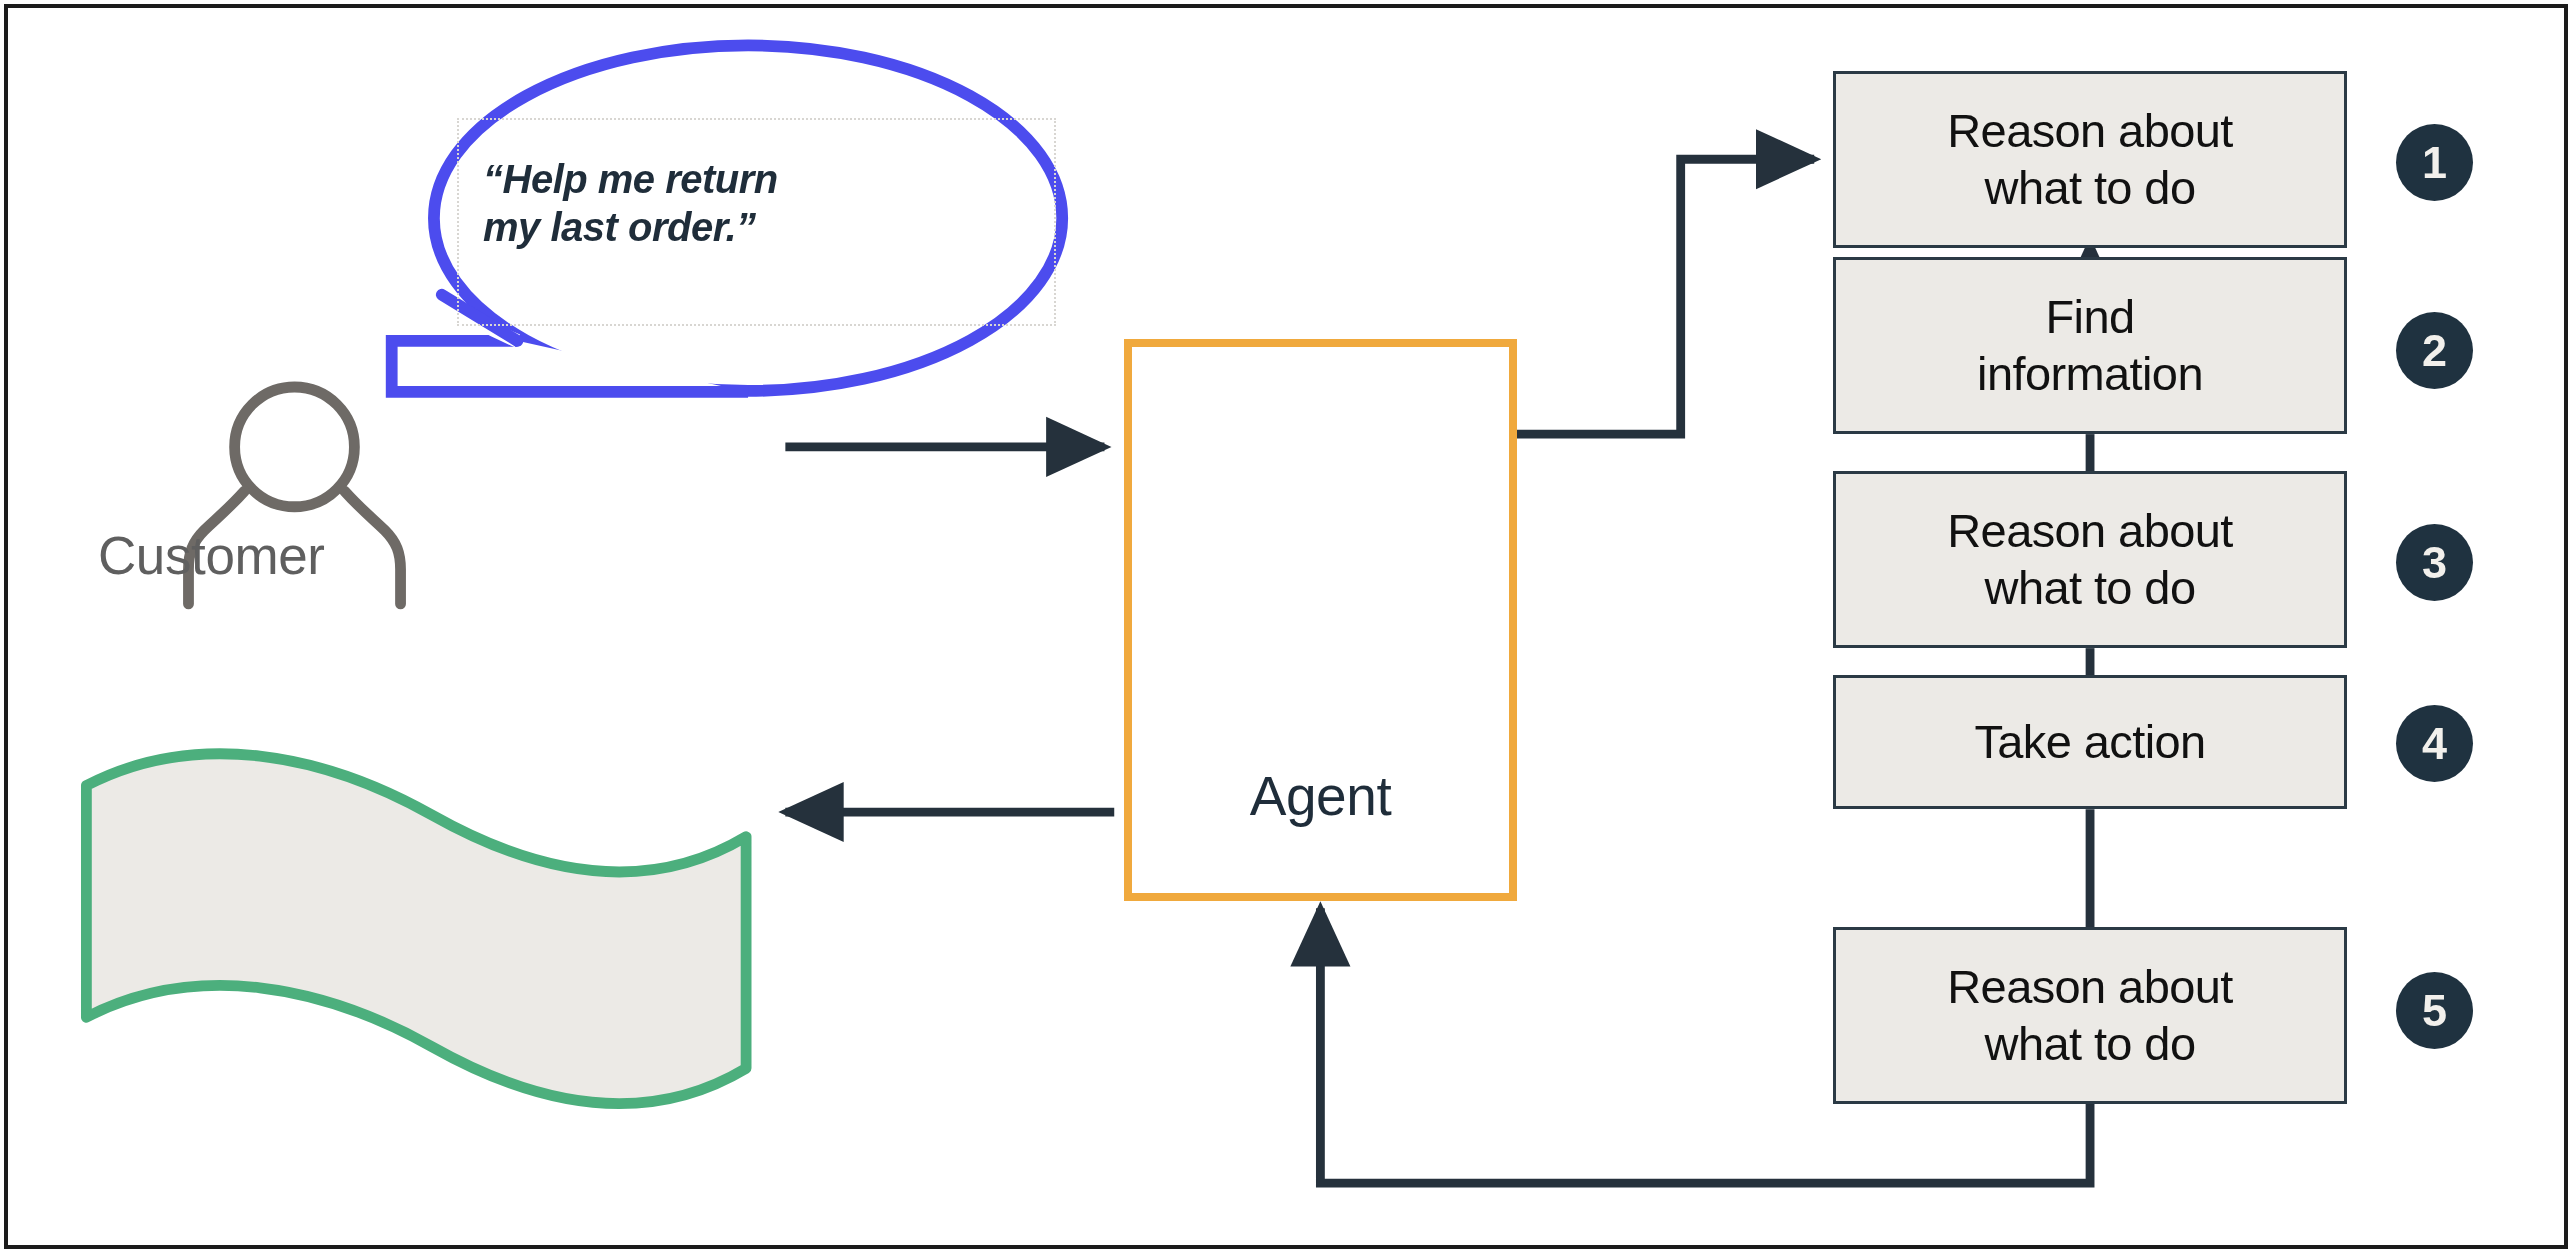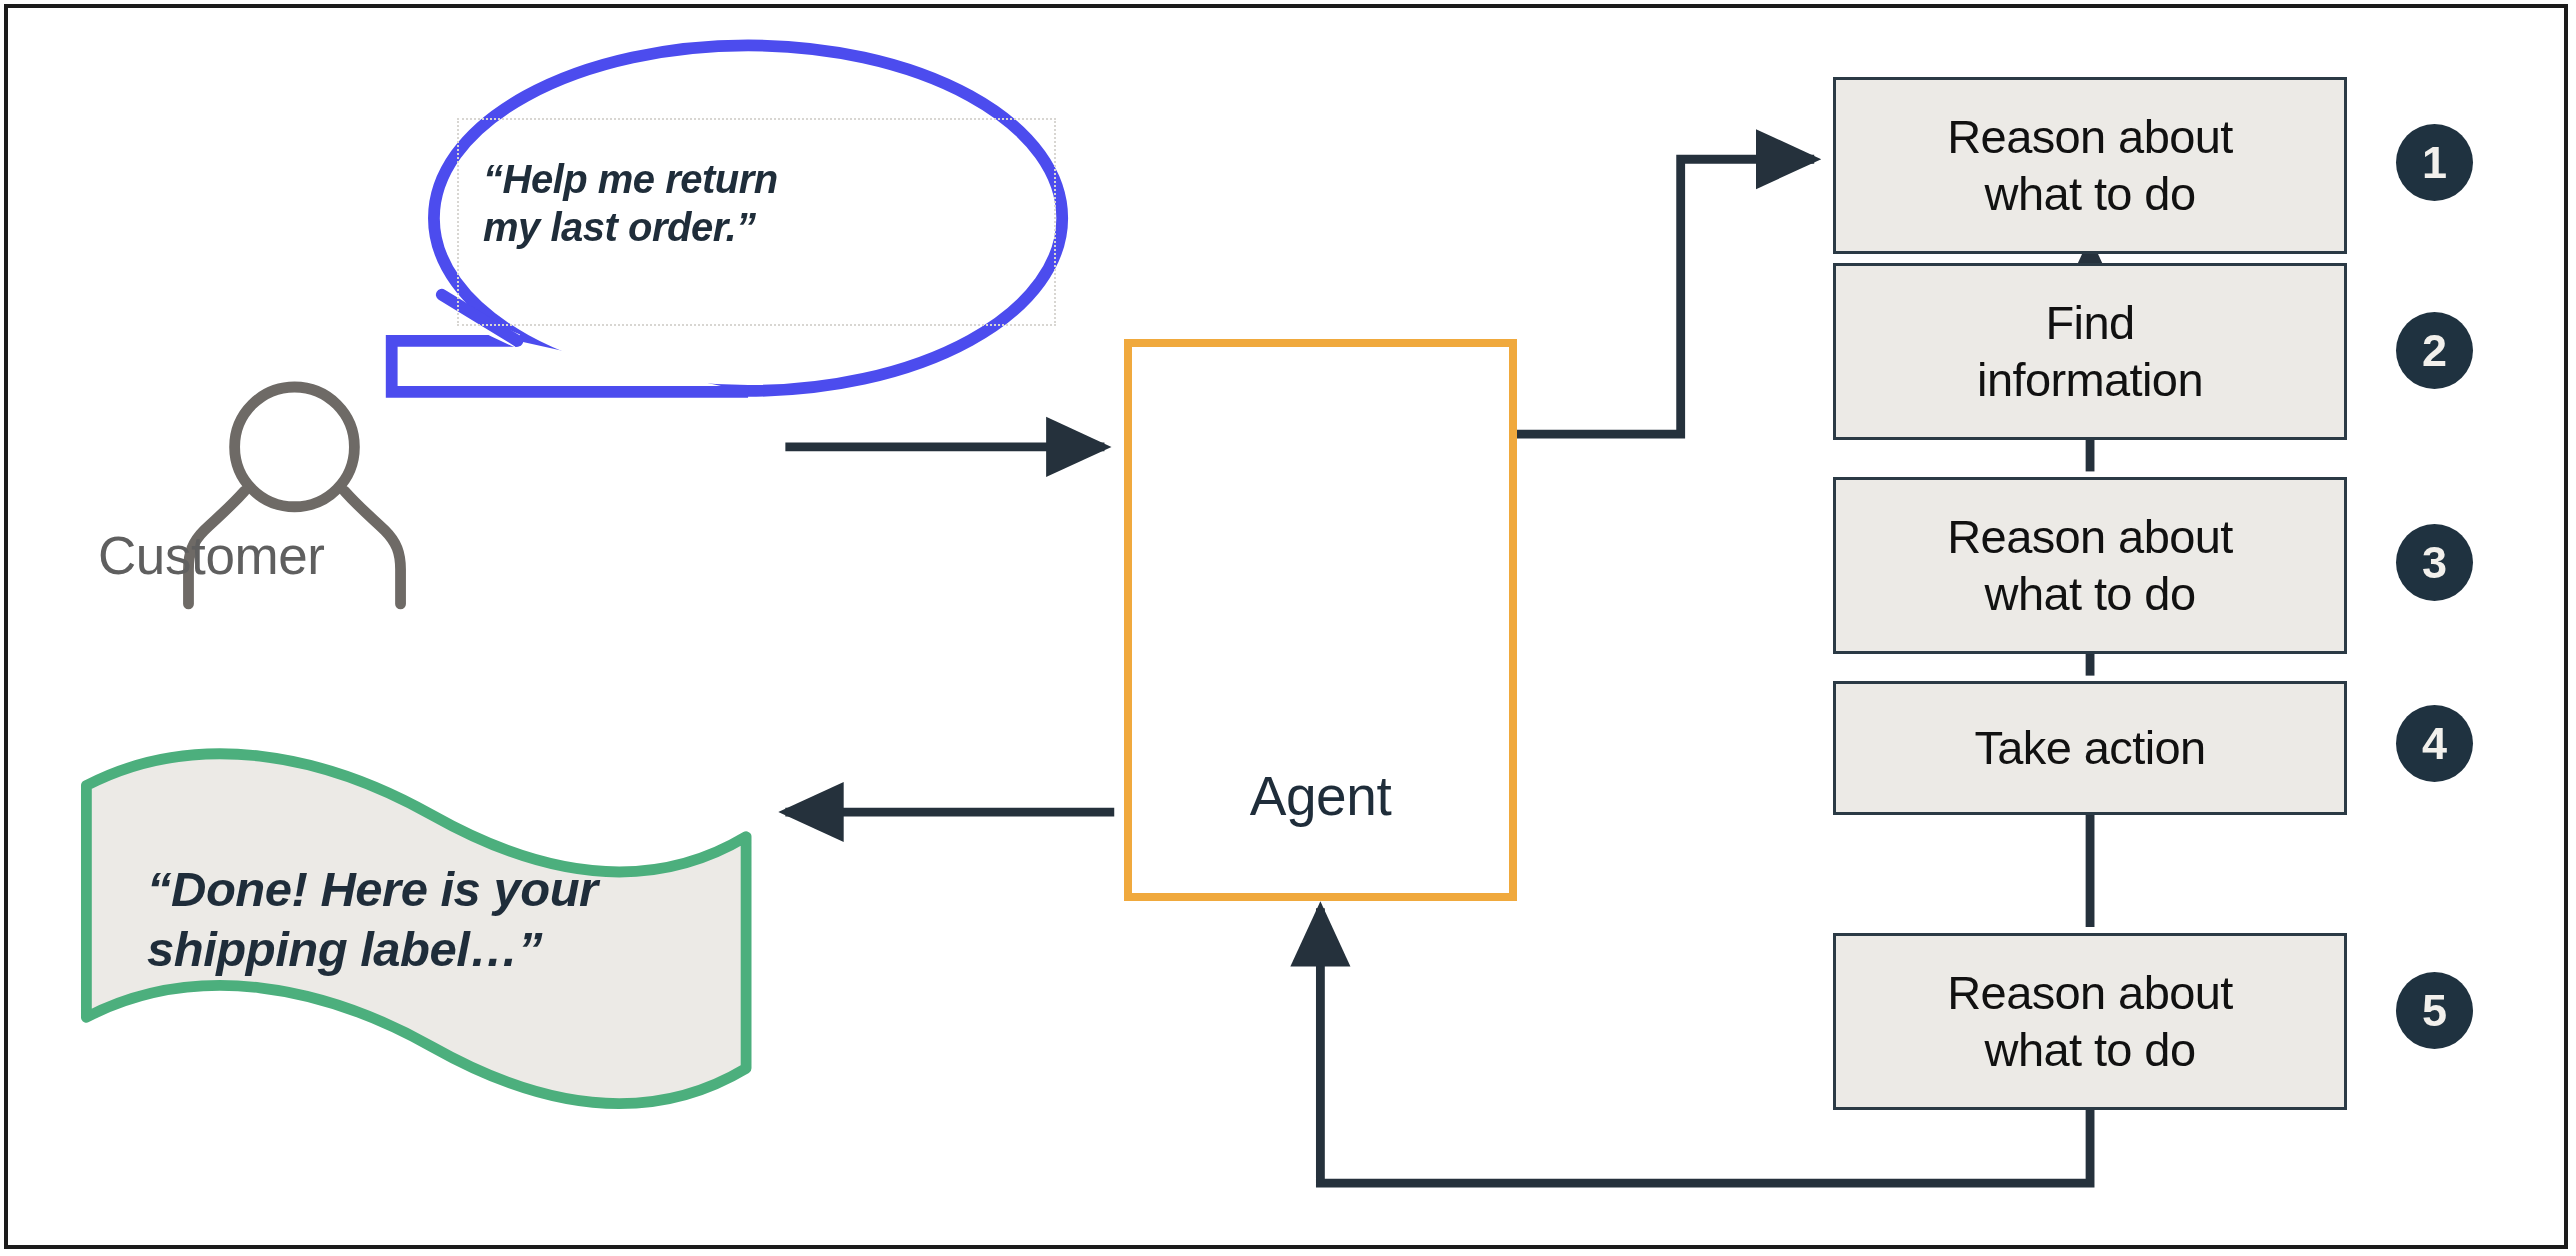--- a/index.html
+++ b/index.html
@@ -113,21 +113,20 @@
     position: absolute;
     left: 1833px;
     width: 514px;
     background: #ECEAE6;
     border: 3.9px solid #2b3a45;
     box-sizing: border-box;
     display: flex;
     align-items: center;
     justify-content: center;
     text-align: center;
-    margin-top: 6px;
   }
   .step-label {
     font-size: 47px;
     line-height: 1.20;
     color: #111111;
     letter-spacing: -0.6px;
     white-space: pre-line;
     padding: 0 11.8px;
   }
   .step-circle {
@@ -256,22 +255,20 @@
 
   <div id="speech-dotted"></div>
   <div id="speech-text">“Help me return
 my last order.”</div>
 
   <div id="customer-label">Customer</div>
 
   <div id="agent-box"></div>
   <div id="agent-label">Agent</div>
 
-  <div id="banner-text">“Done! Here is your
-shipping label…”</div>
 
   <div class="step-box" id="step-0">
     <span class="step-label">Reason about
 what to do</span>
   </div>
   <div class="step-box" id="step-1">
     <span class="step-label">Find
 information</span>
   </div>
   <div class="step-box" id="step-2">

